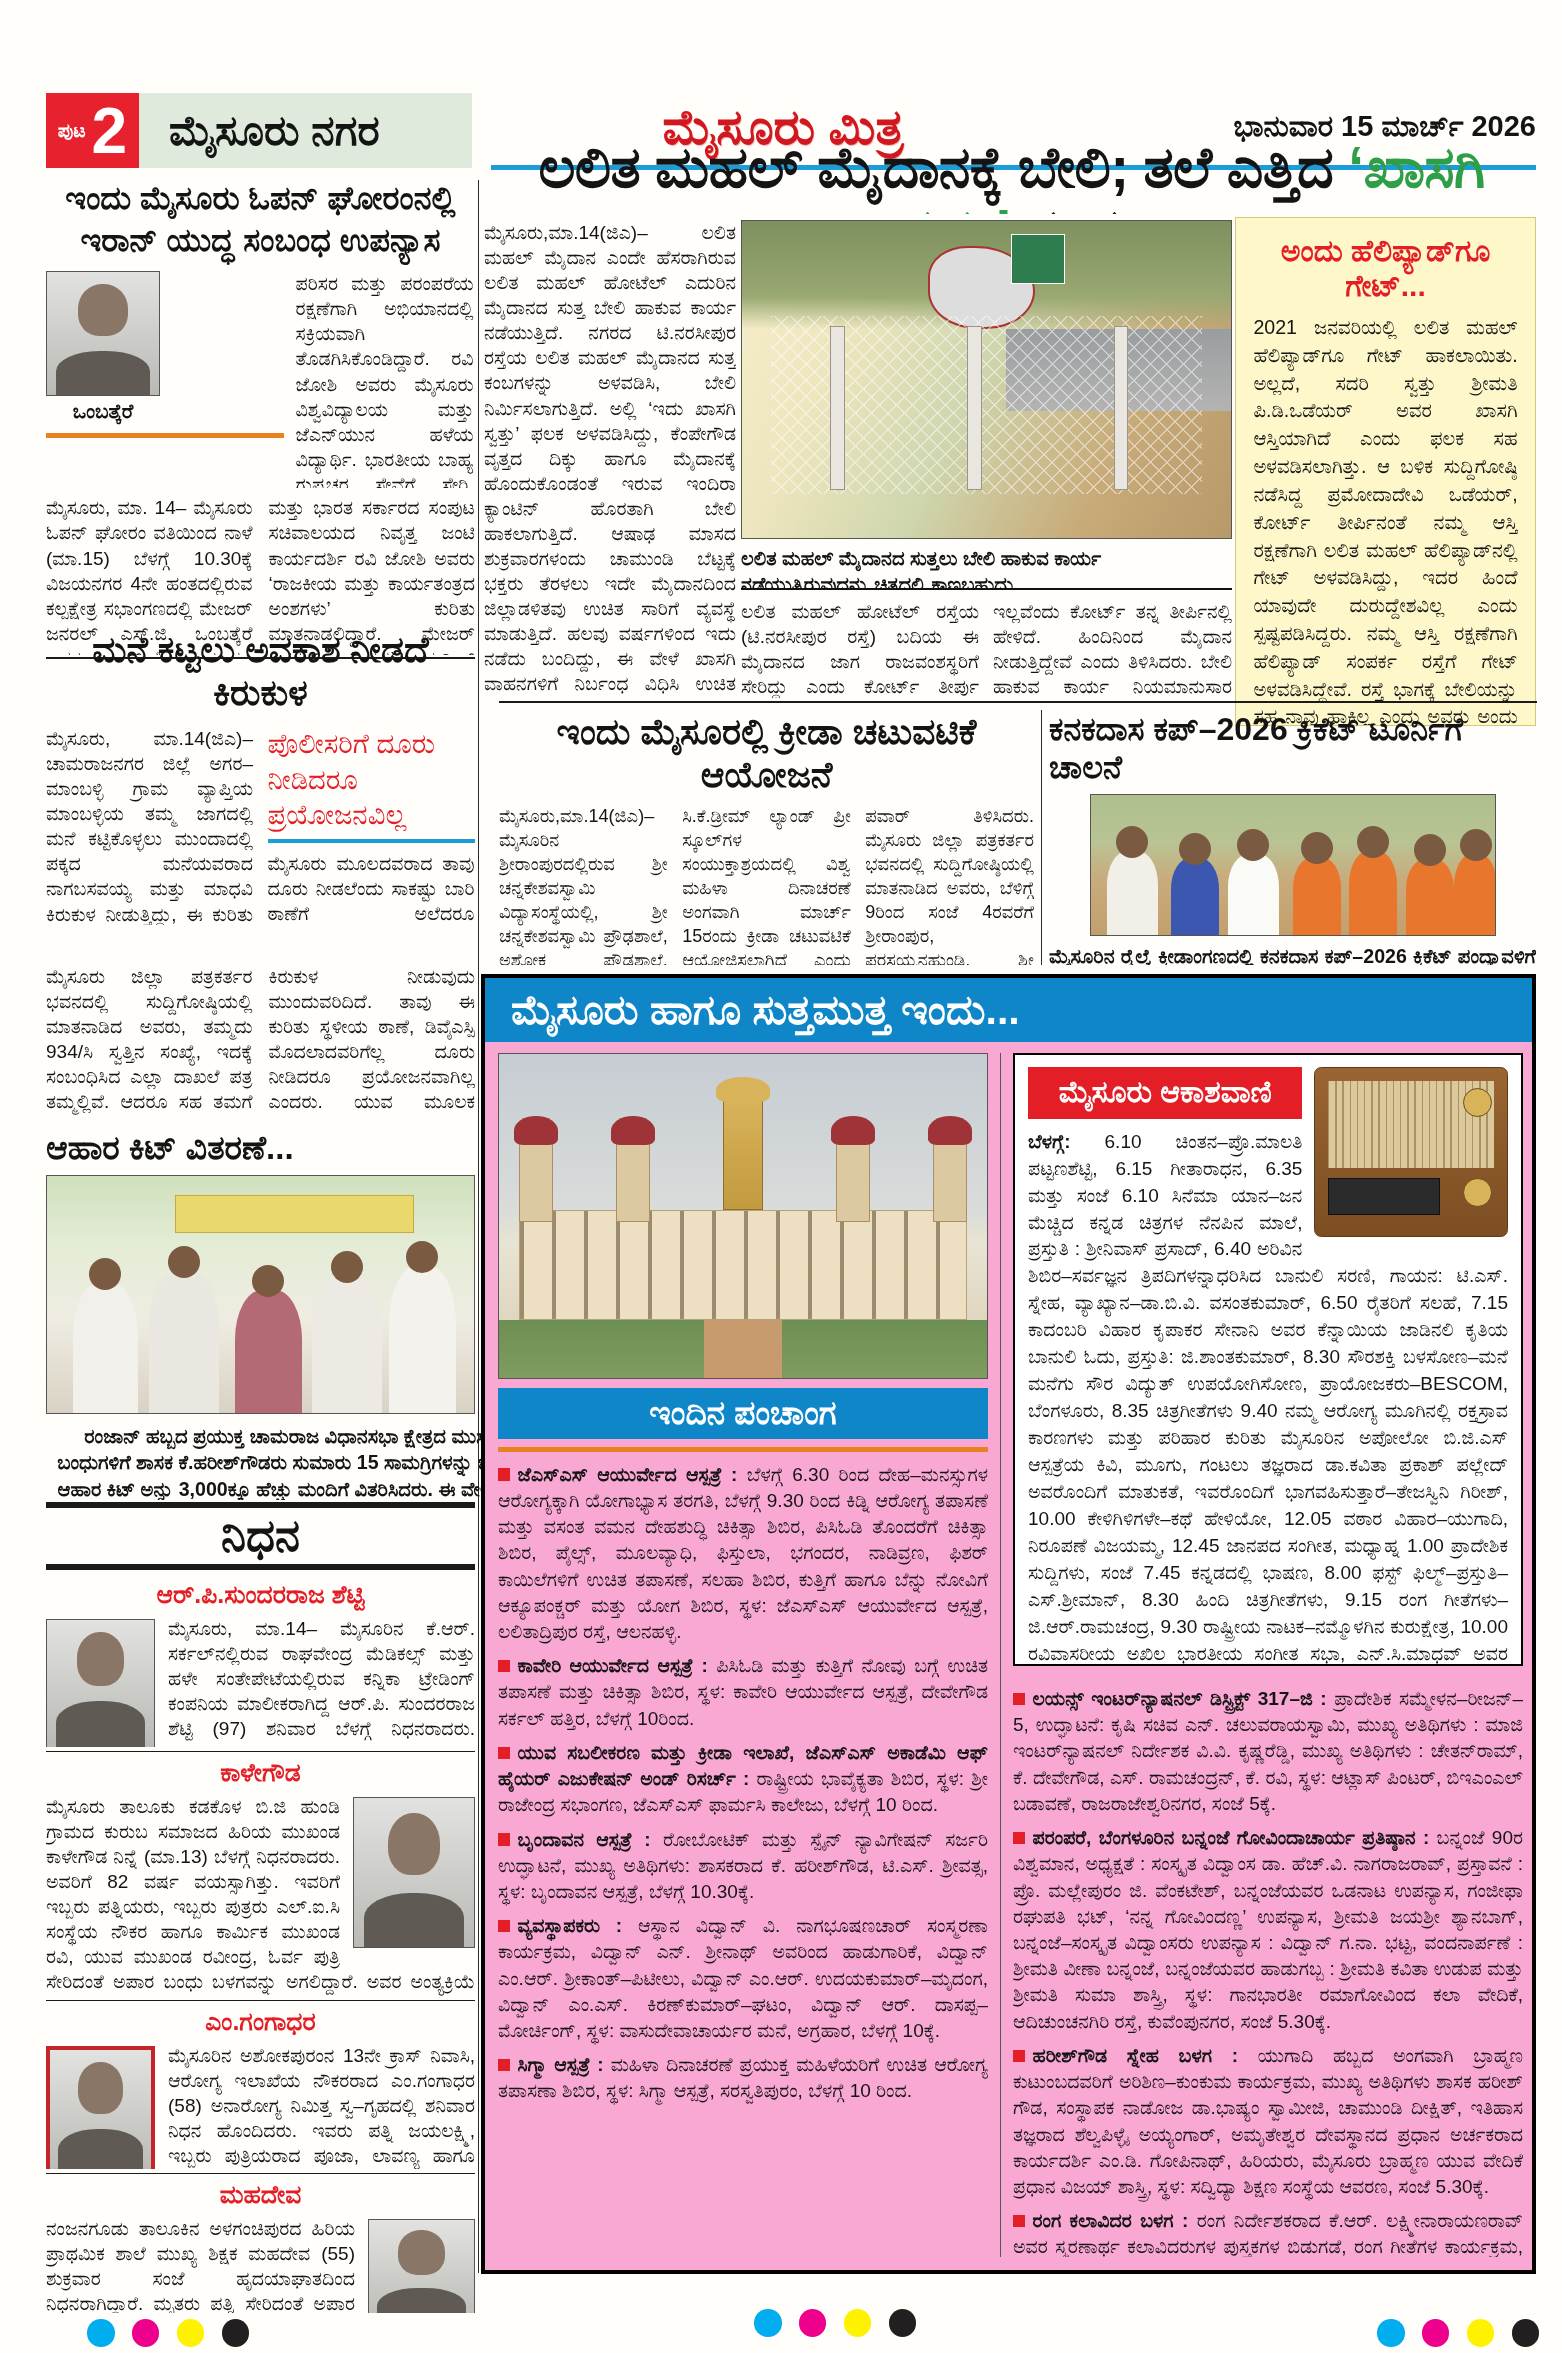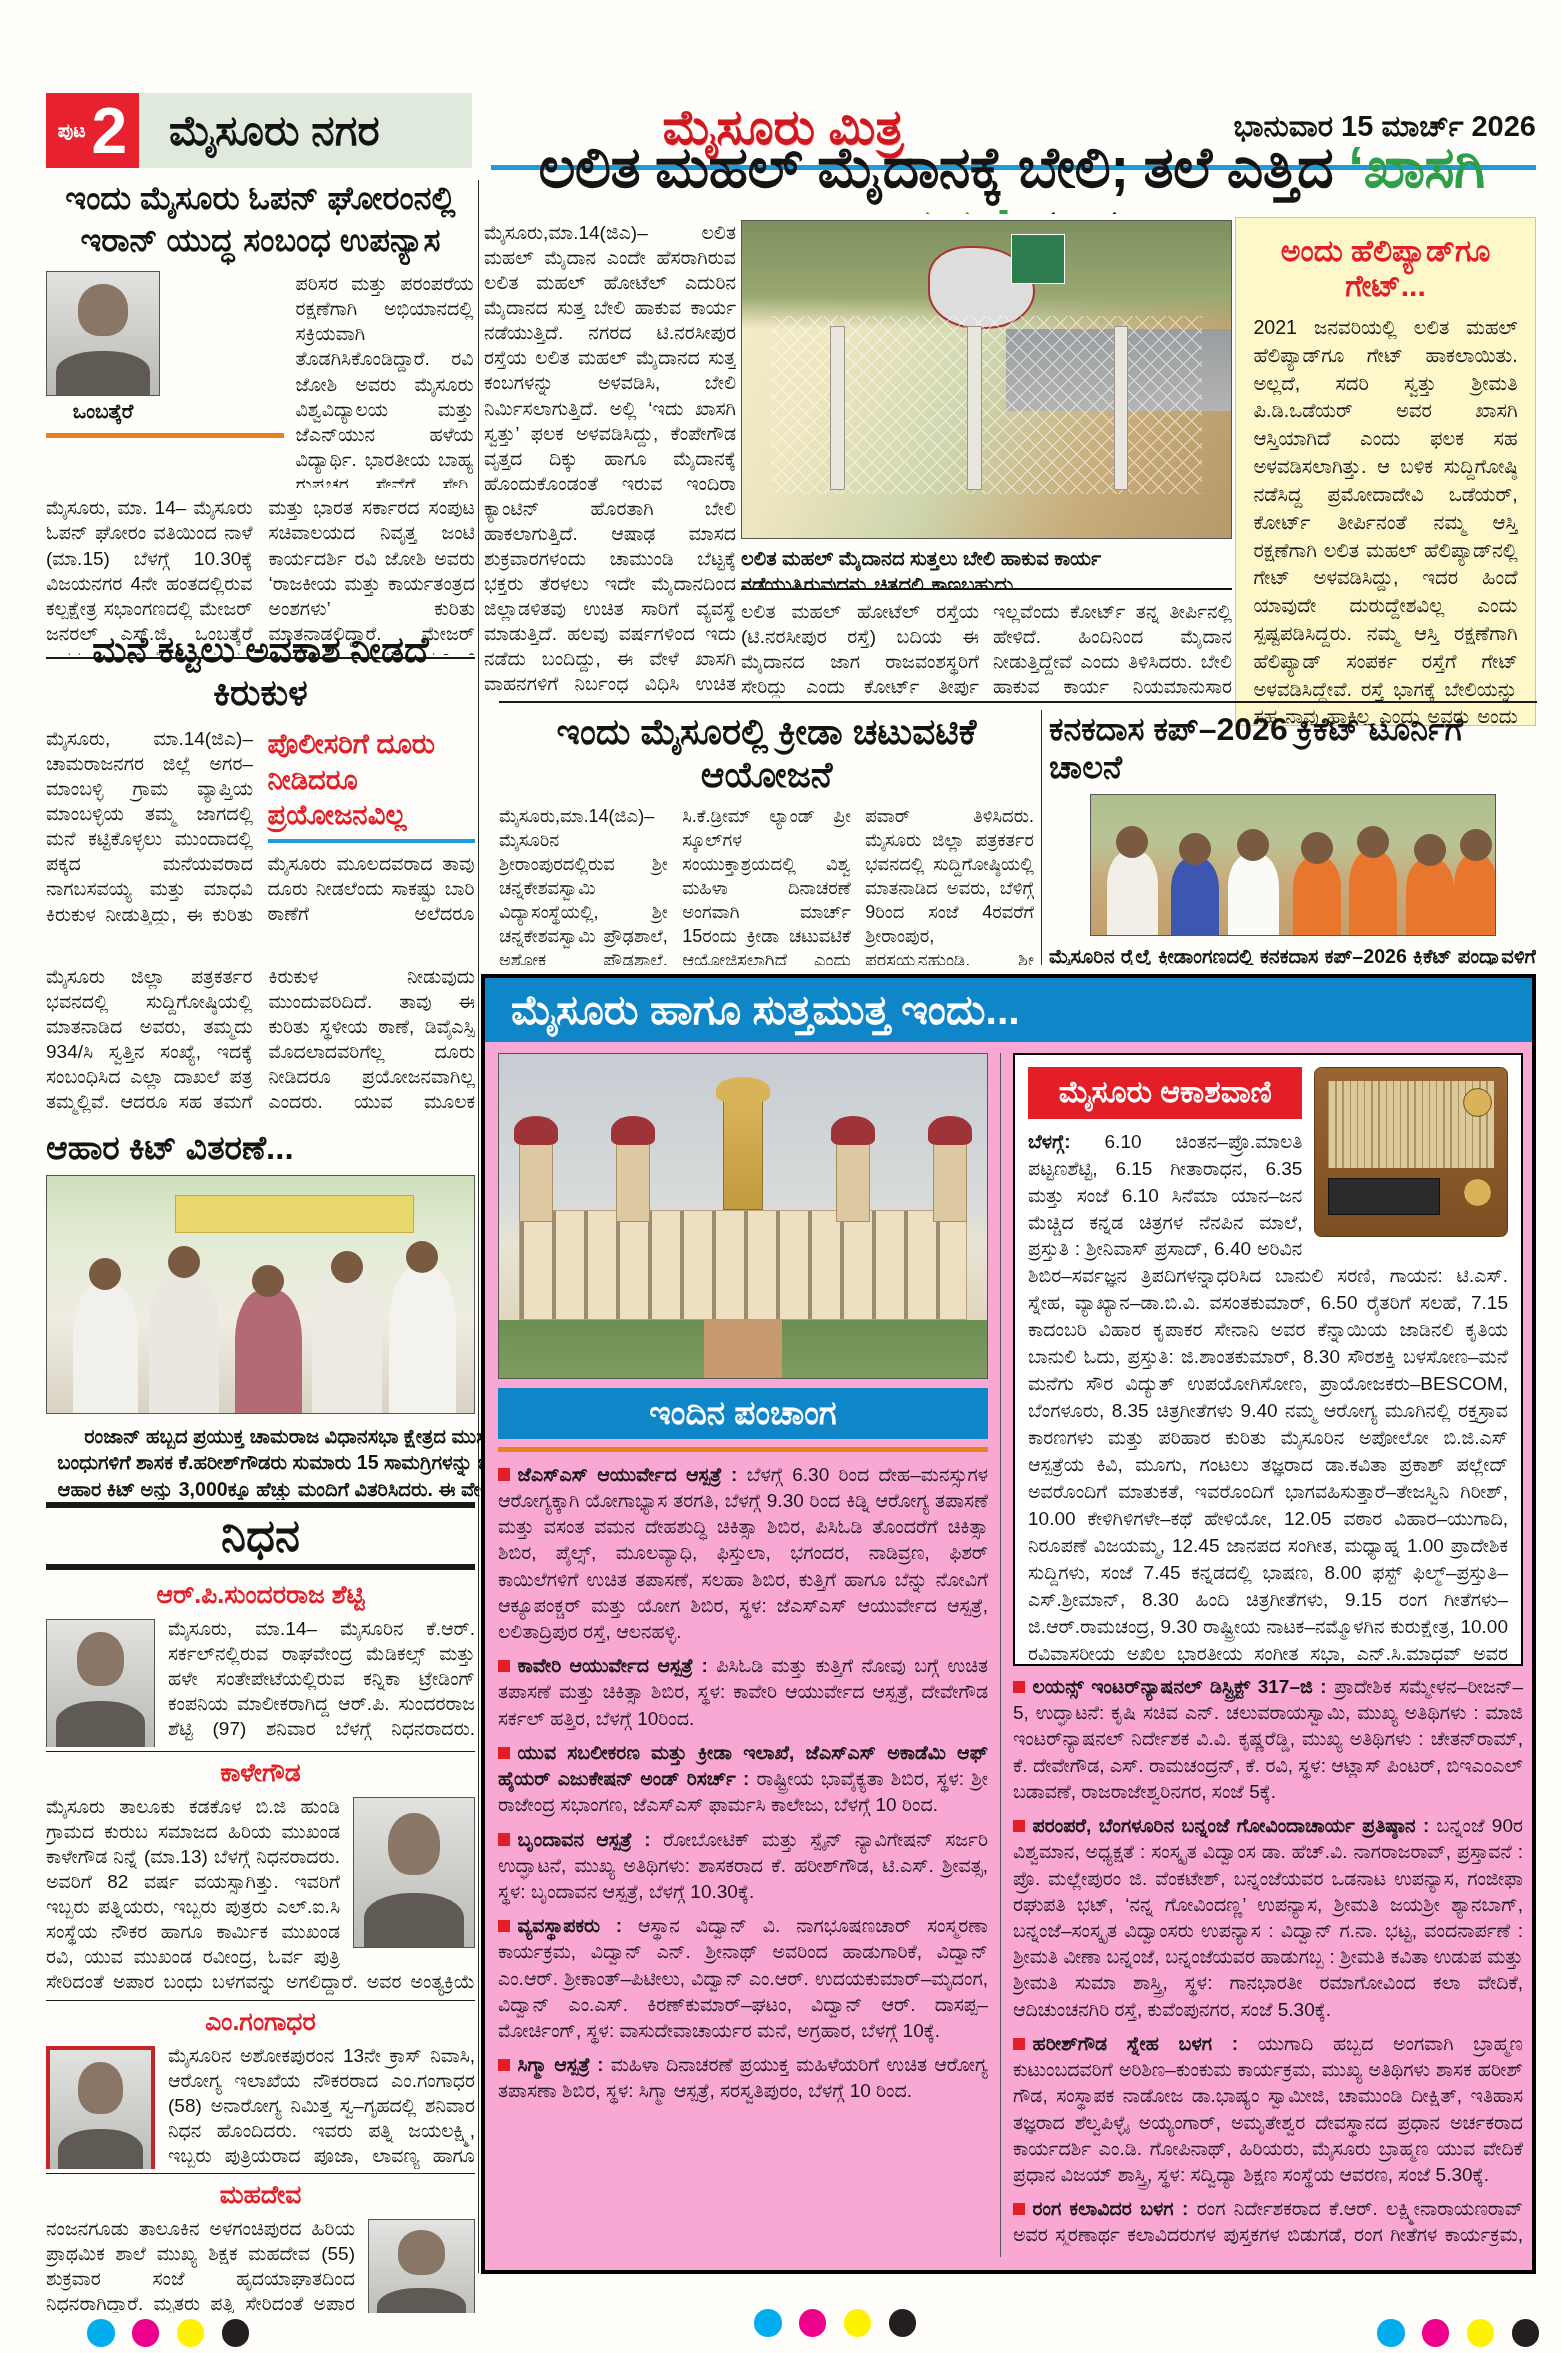--- a/index.html
+++ b/index.html
@@ -20,21 +20,21 @@
   .bluerule{background:#1b9dd9}
   .thinrule{background:#1a1a1a}
   .orangerule{background:#e8821e}
   
   .h-main{font-size:57px;font-weight:bold;text-align:center;line-height:1.1;letter-spacing:-0.7px}
   .h-main .grn{color:#2f9e49}
   .h-sec{font-size:36px;font-weight:bold;text-align:center;line-height:1.2}
   .h-art1{font-size:32px;font-weight:bold;text-align:center;line-height:1.3}
   .h-crk{font-size:32px;font-weight:bold;line-height:1.2}
   .h-food{font-size:33px;font-weight:bold}
-  .subhead-red{color:#e31e26;font-size:27.5px;font-weight:bold;line-height:1.3}
+  .subhead-red{color:#e31e26;font-size:27.5px;font-weight:normal;line-height:1.3}
   .bodytxt{font-size:19px;line-height:1.32}
   .cap{font-size:19.6px;font-weight:bold;line-height:1.35}
   
   .photo{position:relative;overflow:hidden;border:0.7px solid #555;background:#cfcfcf}
   .portrait::before{content:'';position:absolute;width:44%;height:42%;left:28%;top:10%;
       background:#8a7666;border-radius:48% 48% 42% 42%}
   .portrait::after{content:'';position:absolute;width:84%;height:36%;left:8%;bottom:0;
       background:#5f5a54;border-radius:46% 46% 0 0}
   .portrait{background:linear-gradient(#e2e2e0,#b9b9b5)}
   
@@ -297,21 +297,21 @@
         <div class="r-knob" style="right:8%;top:66%"></div>
         <div class="r-knob" style="right:8%;top:12%"></div>
       </div>
       <div class="banner-red" style="margin-bottom:10px;overflow:hidden">
         <span>ಮೈಸೂರು ಆಕಾಶವಾಣಿ</span>
       </div>
       <div class="just" style="font-size:19px;line-height:1.42">
         <b>ಬೆಳಗ್ಗೆ: </b><span>6.10 ಚಿಂತನ–ಪ್ರೊ.ಮಾಲತಿ ಪಟ್ಟಣಶೆಟ್ಟಿ, 6.15 ಗೀತಾರಾಧನ, 6.35 ಮತ್ತು ಸಂಜೆ 6.10 ಸಿನೆಮಾ ಯಾನ–ಜನ ಮೆಚ್ಚಿದ ಕನ್ನಡ ಚಿತ್ರಗಳ ನೆನಪಿನ ಮಾಲೆ, ಪ್ರಸ್ತುತಿ : ಶ್ರೀನಿವಾಸ್ ಪ್ರಸಾದ್, 6.40 ಅರಿವಿನ ಶಿಬಿರ–ಸರ್ವಜ್ಞನ ತ್ರಿಪದಿಗಳನ್ನಾಧರಿಸಿದ ಬಾನುಲಿ ಸರಣಿ, ಗಾಯನ: ಟಿ.ಎಸ್. ಸ್ನೇಹ, ವ್ಯಾಖ್ಯಾನ–ಡಾ.ಬಿ.ವಿ. ವಸಂತಕುಮಾರ್, 6.50 ರೈತರಿಗೆ ಸಲಹೆ, 7.15 ಕಾದಂಬರಿ ವಿಹಾರ ಕೃಪಾಕರ ಸೇನಾನಿ ಅವರ ಕೆನ್ನಾಯಿಯ ಜಾಡಿನಲಿ ಕೃತಿಯ ಬಾನುಲಿ ಓದು, ಪ್ರಸ್ತುತಿ: ಜಿ.ಶಾಂತಕುಮಾರ್, 8.30 ಸೌರಶಕ್ತಿ ಬಳಸೋಣ–ಮನೆ ಮನೆಗು ಸೌರ ವಿದ್ಯುತ್ ಉಪಯೋಗಿಸೋಣ, ಪ್ರಾಯೋಜಕರು–BESCOM, ಬೆಂಗಳೂರು, 8.35 ಚಿತ್ರಗೀತೆಗಳು 9.40 ನಮ್ಮ ಆರೋಗ್ಯ ಮೂಗಿನಲ್ಲಿ ರಕ್ತಸ್ರಾವ ಕಾರಣಗಳು ಮತ್ತು ಪರಿಹಾರ ಕುರಿತು ಮೈಸೂರಿನ ಅಪೋಲೋ ಬಿ.ಜಿ.ಎಸ್ ಆಸ್ಪತ್ರೆಯ ಕಿವಿ, ಮೂಗು, ಗಂಟಲು ತಜ್ಞರಾದ ಡಾ.ಕವಿತಾ ಪ್ರಕಾಶ್ ಪಲ್ಲೇದ್ ಅವರೊಂದಿಗೆ ಮಾತುಕತೆ, ಇವರೊಂದಿಗೆ ಭಾಗವಹಿಸುತ್ತಾರೆ–ತೇಜಸ್ವಿನಿ ಗಿರೀಶ್, 10.00 ಕೇಳಿಗಿಳಿಗಳೇ–ಕಥೆ ಹೇಳಿಯೋ, 12.05 ವಠಾರ ವಿಹಾರ–ಯುಗಾದಿ, ನಿರೂಪಣೆ ವಿಜಯಮ್ಮ, 12.45 ಜಾನಪದ ಸಂಗೀತ, ಮಧ್ಯಾಹ್ನ 1.00 ಪ್ರಾದೇಶಿಕ ಸುದ್ದಿಗಳು, ಸಂಜೆ 7.45 ಕನ್ನಡದಲ್ಲಿ ಭಾಷಣ, 8.00 ಫಸ್ಟ್ ಫಿಲ್ಮ್–ಪ್ರಸ್ತುತಿ–ಎಸ್.ಶ್ರೀಮಾನ್, 8.30 ಹಿಂದಿ ಚಿತ್ರಗೀತೆಗಳು, 9.15 ರಂಗ ಗೀತೆಗಳು–ಜಿ.ಆರ್.ರಾಮಚಂದ್ರ, 9.30 ರಾಷ್ಟ್ರೀಯ ನಾಟಕ–ನಮ್ಮೊಳಗಿನ ಕುರುಕ್ಷೇತ್ರ, 10.00 ರವಿವಾಸರೀಯ ಅಖಿಲ ಭಾರತೀಯ ಸಂಗೀತ ಸಭಾ, ಎನ್.ಸಿ.ಮಾಧವ್ ಅವರ ವಯೋಲಾ ವಾದನ</span>
       </div>
     </div>
-    <div class="ovh" style="height:572px;margin-top:8px">
+    <div class="ovh" style="height:572px;margin-top:20px">
         <p class="li"><span class="sq"></span><b>ಲಯನ್ಸ್ ಇಂಟರ್‌ನ್ಯಾಷನಲ್ ಡಿಸ್ಟ್ರಿಕ್ಟ್ 317–ಜಿ : </b>ಪ್ರಾದೇಶಿಕ ಸಮ್ಮೇಳನ–ರೀಜನ್–5, ಉದ್ಘಾಟನೆ: ಕೃಷಿ ಸಚಿವ ಎನ್. ಚಲುವರಾಯಸ್ವಾಮಿ, ಮುಖ್ಯ ಅತಿಥಿಗಳು : ಮಾಜಿ ಇಂಟರ್‌ನ್ಯಾಷನಲ್ ನಿರ್ದೇಶಕ ವಿ.ವಿ. ಕೃಷ್ಣರೆಡ್ಡಿ, ಮುಖ್ಯ ಅತಿಥಿಗಳು : ಚೇತನ್‌ರಾಮ್, ಕೆ. ದೇವೇಗೌಡ, ಎಸ್. ರಾಮಚಂದ್ರನ್, ಕೆ. ರವಿ, ಸ್ಥಳ: ಆಟ್ಲಾಸ್ ಪಿಂಟರ್, ಬಿಇಎಂಎಲ್ ಬಡಾವಣೆ, ರಾಜರಾಜೇಶ್ವರಿನಗರ, ಸಂಜೆ 5ಕ್ಕೆ.</p>
         <p class="li"><span class="sq"></span><b>ಪರಂಪರೆ, ಬೆಂಗಳೂರಿನ ಬನ್ನಂಜೆ ಗೋವಿಂದಾಚಾರ್ಯ ಪ್ರತಿಷ್ಠಾನ : </b>ಬನ್ನಂಜೆ 90ರ ವಿಶ್ವಮಾನ, ಅಧ್ಯಕ್ಷತೆ : ಸಂಸ್ಕೃತ ವಿದ್ವಾಂಸ ಡಾ. ಹೆಚ್.ವಿ. ನಾಗರಾಜರಾವ್, ಪ್ರಸ್ತಾವನೆ : ಪ್ರೊ. ಮಲ್ಲೇಪುರಂ ಜಿ. ವೆಂಕಟೇಶ್, ಬನ್ನಂಜೆಯವರ ಒಡನಾಟ ಉಪನ್ಯಾಸ, ಗಂಜೀಫಾ ರಘುಪತಿ ಭಟ್, ‘ನನ್ನ ಗೋವಿಂದಣ್ಣ’ ಉಪನ್ಯಾಸ, ಶ್ರೀಮತಿ ಜಯಶ್ರೀ ಶ್ಯಾನಬಾಗ್, ಬನ್ನಂಜೆ–ಸಂಸ್ಕೃತ ವಿದ್ವಾಂಸರು ಉಪನ್ಯಾಸ : ವಿದ್ವಾನ್ ಗ.ನಾ. ಭಟ್ಟ, ವಂದನಾರ್ಪಣೆ : ಶ್ರೀಮತಿ ವೀಣಾ ಬನ್ನಂಜೆ, ಬನ್ನಂಜೆಯವರ ಹಾಡುಗಬ್ಬ : ಶ್ರೀಮತಿ ಕವಿತಾ ಉಡುಪ ಮತ್ತು ಶ್ರೀಮತಿ ಸುಮಾ ಶಾಸ್ತ್ರಿ, ಸ್ಥಳ: ಗಾನಭಾರತೀ ರಮಾಗೋವಿಂದ ಕಲಾ ವೇದಿಕೆ, ಆದಿಚುಂಚನಗಿರಿ ರಸ್ತೆ, ಕುವೆಂಪುನಗರ, ಸಂಜೆ 5.30ಕ್ಕೆ.</p>
         <p class="li"><span class="sq"></span><b>ಹರೀಶ್‌ಗೌಡ ಸ್ನೇಹ ಬಳಗ : </b>ಯುಗಾದಿ ಹಬ್ಬದ ಅಂಗವಾಗಿ ಬ್ರಾಹ್ಮಣ ಕುಟುಂಬದವರಿಗೆ ಅರಿಶಿಣ–ಕುಂಕುಮ ಕಾರ್ಯಕ್ರಮ, ಮುಖ್ಯ ಅತಿಥಿಗಳು ಶಾಸಕ ಹರೀಶ್ ಗೌಡ, ಸಂಸ್ಥಾಪಕ ನಾಡೋಜ ಡಾ.ಭಾಷ್ಯಂ ಸ್ವಾಮೀಜಿ, ಚಾಮುಂಡಿ ದೀಕ್ಷಿತ್, ಇತಿಹಾಸ ತಜ್ಞರಾದ ಶೆಲ್ವಪಿಳ್ಳೈ ಅಯ್ಯಂಗಾರ್, ಅಮೃತೇಶ್ವರ ದೇವಸ್ಥಾನದ ಪ್ರಧಾನ ಅರ್ಚಕರಾದ ಕಾರ್ಯದರ್ಶಿ ಎಂ.ಡಿ. ಗೋಪಿನಾಥ್, ಹಿರಿಯರು, ಮೈಸೂರು ಬ್ರಾಹ್ಮಣ ಯುವ ವೇದಿಕೆ ಪ್ರಧಾನ ವಿಜಯ್ ಶಾಸ್ತ್ರಿ, ಸ್ಥಳ: ಸದ್ವಿದ್ಯಾ ಶಿಕ್ಷಣ ಸಂಸ್ಥೆಯ ಆವರಣ, ಸಂಜೆ 5.30ಕ್ಕೆ.</p>
         <p class="li"><span class="sq"></span><b>ರಂಗ ಕಲಾವಿದರ ಬಳಗ : </b>ರಂಗ ನಿರ್ದೇಶಕರಾದ ಕೆ.ಆರ್. ಲಕ್ಷ್ಮೀನಾರಾಯಣರಾವ್ ಅವರ ಸ್ಮರಣಾರ್ಥ ಕಲಾವಿದರುಗಳ ಪುಸ್ತಕಗಳ ಬಿಡುಗಡೆ, ರಂಗ ಗೀತೆಗಳ ಕಾರ್ಯಕ್ರಮ, ಉದ್ಘಾಟನೆ : ಕರ್ನಾಟಕ ನಾಟಕ ಅಕಾಡೆಮಿ ಅಧ್ಯಕ್ಷರು, ಅಧ್ಯಕ್ಷತೆ : ಶಾರದಾ ವಿಲಾಸ ಕಾಲೇಜು ನಿವೃತ್ತ ಪ್ರಾಧ್ಯಾಪಕ ಪ್ರೊ. ಎ.ವಿ., ಪುಸ್ತಕಗಳ ಬಿಡುಗಡೆ : ರಂಗ ಸಾಹಿತಿ ಎನ್. ಧನಂಜಯ, ಸ್ಥಳ: ಶಾರದಾ ತುಂಗ ಶಾಲಾ ಆವರಣ, ರಾಮಕೃಷ್ಣನಗರ, ಸಂಜೆ 5.30ಕ್ಕೆ.</p>
       </div>
   </div>
 </div>
 
 <div class="abs" style="left:87px;top:2319px">
   <span class="dot dc"></span><span class="dot dm"></span><span class="dot dy"></span><span class="dot dk"></span>

